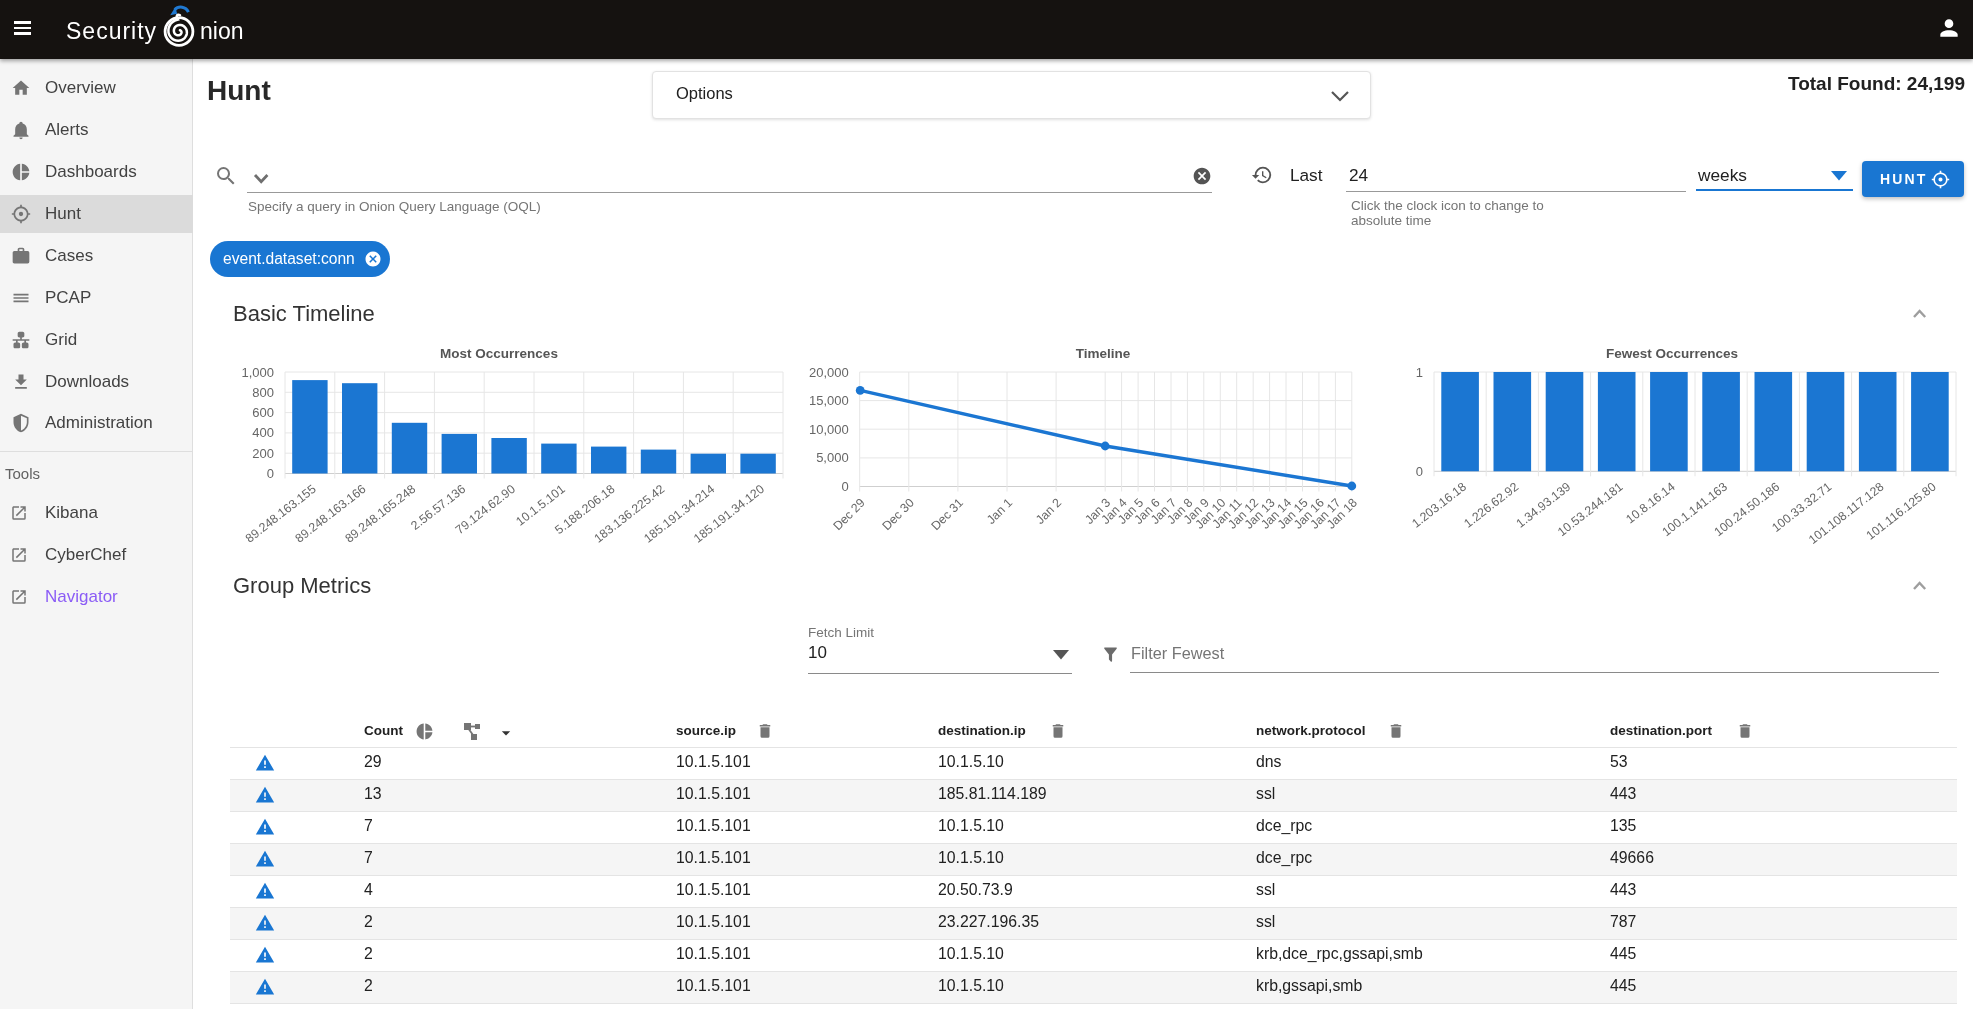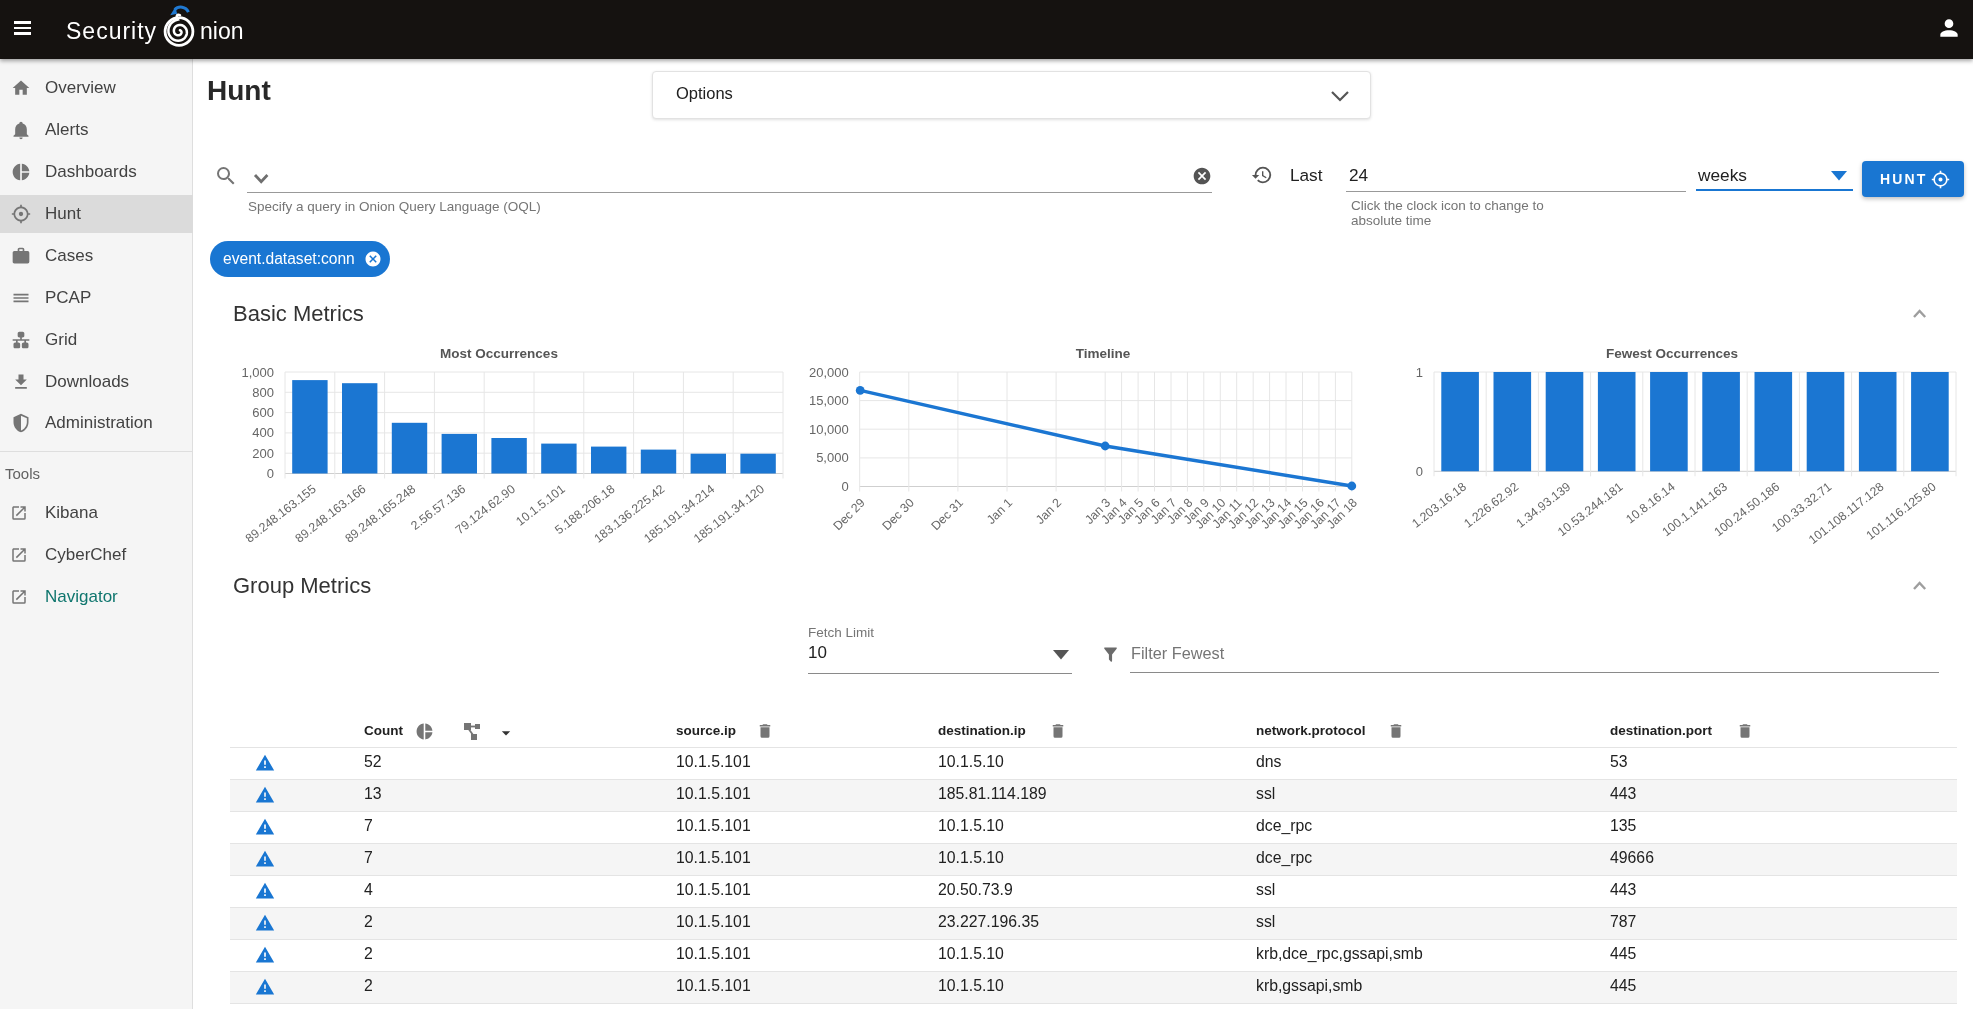--- a/index.html
+++ b/index.html
@@ -68,27 +68,28 @@
       <path d="M14,3V5H17.59L7.76,14.83L9.17,16.24L19,6.41V10H21V3M19,19H5V5H12V3H5C3.89,3 3,3.9 3,5V19A2,2 0 0,0 5,21H19A2,2 0 0,0 21,19V12H19V19Z" fill="#757575"></path>
     </svg>
 <div class="abs" style="left:45px;top:503px;font-size:17px;color:#424242">Kibana</div>
 <svg style="position:absolute;left:10px;top:546px" width="18" height="18" viewBox="0 0 24 24">
       <path d="M14,3V5H17.59L7.76,14.83L9.17,16.24L19,6.41V10H21V3M19,19H5V5H12V3H5C3.89,3 3,3.9 3,5V19A2,2 0 0,0 5,21H19A2,2 0 0,0 21,19V12H19V19Z" fill="#757575"></path>
     </svg>
 <div class="abs" style="left:45px;top:545px;font-size:17px;color:#424242">CyberChef</div>
 <svg style="position:absolute;left:10px;top:588px" width="18" height="18" viewBox="0 0 24 24">
       <path d="M14,3V5H17.59L7.76,14.83L9.17,16.24L19,6.41V10H21V3M19,19H5V5H12V3H5C3.89,3 3,3.9 3,5V19A2,2 0 0,0 5,21H19A2,2 0 0,0 21,19V12H19V19Z" fill="#757575"></path>
     </svg>
-<div class="abs" style="left:45px;top:587px;font-size:17px;color:#0f766e">Navigator</div>
+<div class="abs" style="left:45px;top:587px;font-size:17px;color:#8b5cf6">Navigator</div>
 <div class="abs" style="left:207px;top:75px;font-size:28px;font-weight:bold;color:#282828">Hunt</div>
 <div class="abs" style="left:652px;top:71px;width:719px;height:48px;background:#fff;border:1px solid #e2e2e2;border-radius:4px;box-shadow:0 1px 3px rgba(0,0,0,.12)"></div>
 <div class="abs" style="left:676px;top:84px;font-size:16.5px;color:#212121">Options</div>
 <svg style="position:absolute;left:1330px;top:88.5px" width="22" height="14" viewBox="1330 88.5 22 14">
       <polyline points="1332,91.5 1340,99.5 1348,91.5" fill="none" stroke="#555" stroke-width="2.2"></polyline>
     </svg>
+<div class="abs" style="left:1600px;top:73px;width:365px;font-size:19px;font-weight:bold;color:#212121;text-align:right">Total Found: 24,199</div>
 <svg style="position:absolute;left:214px;top:164px" width="24" height="24" viewBox="0 0 24 24">
       <path d="M9.5,3A6.5,6.5 0 0,1 16,9.5C16,11.11 15.41,12.59 14.44,13.73L14.71,14H15.5L20.5,19L19,20.5L14,15.5V14.71L13.73,14.44C12.59,15.41 11.11,16 9.5,16A6.5,6.5 0 0,1 3,9.5A6.5,6.5 0 0,1 9.5,3M9.5,5C7,5 5,7 5,9.5C5,12 7,14 9.5,14C12,14 14,12 14,9.5C14,7 12,5 9.5,5Z" fill="#757575"></path>
     </svg>
 <svg style="position:absolute;left:253px;top:171.5px" width="18.399999999999977" height="14" viewBox="253 171.5 18.399999999999977 14">
       <polyline points="255,174.5 261.2,181.2 267.4,174.5" fill="none" stroke="#6f6f6f" stroke-width="2.8"></polyline>
     </svg>
 <div class="abs" style="left:247px;top:192px;width:965px;height:1px;background:#999"></div>
 <div class="abs" style="left:248px;top:199px;font-size:13.5px;color:#757575">Specify a query in Onion Query Language (OQL)</div>
 <svg style="position:absolute;left:1192px;top:166px" width="20" height="20" viewBox="0 0 24 24">
       <path d="M12,2C17.53,2 22,6.47 22,12C22,17.53 17.53,22 12,22C6.47,22 2,17.53 2,12C2,6.47 6.47,2 12,2M15.59,7L12,10.59L8.41,7L7,8.41L10.59,12L7,15.59L8.41,17L12,13.41L15.59,17L17,15.59L13.41,12L17,8.41L15.59,7Z" fill="#545454"></path>
@@ -108,21 +109,21 @@
 <div class="abs" style="left:1862px;top:161px;width:102px;height:36px;background:#1976d2;border-radius:4px;box-shadow:0 2px 4px rgba(0,0,0,.25)"></div>
 <div class="abs" style="left:1880px;top:171px;font-size:14px;font-weight:bold;letter-spacing:2.1px;color:#fff">HUNT</div>
 <svg style="position:absolute;left:1931px;top:170px" width="19" height="19" viewBox="0 0 24 24">
       <path d="M3.05,13H1V11H3.05C3.5,6.83 6.83,3.5 11,3.05V1H13V3.05C17.17,3.5 20.5,6.83 20.95,11H23V13H20.95C20.5,17.17 17.17,20.5 13,20.95V23H11V20.95C6.83,20.5 3.5,17.17 3.05,13M12,5A7,7 0 0,0 5,12A7,7 0 0,0 12,19A7,7 0 0,0 19,12A7,7 0 0,0 12,5M12,9.4A2.6,2.6 0 0,1 14.6,12A2.6,2.6 0 0,1 12,14.6A2.6,2.6 0 0,1 9.4,12A2.6,2.6 0 0,1 12,9.4Z" fill="#fff"></path>
     </svg>
 <div class="abs" style="left:210px;top:241px;width:180px;height:36px;background:#1976d2;border-radius:18px"></div>
 <div class="abs" style="left:223px;top:250px;font-size:15.6px;color:#fff">event.dataset:conn</div>
 <svg style="position:absolute;left:364px;top:250px" width="18" height="18" viewBox="0 0 24 24">
       <path d="M12,2C17.53,2 22,6.47 22,12C22,17.53 17.53,22 12,22C6.47,22 2,17.53 2,12C2,6.47 6.47,2 12,2M15.59,7L12,10.59L8.41,7L7,8.41L10.59,12L7,15.59L8.41,17L12,13.41L15.59,17L17,15.59L13.41,12L17,8.41L15.59,7Z" fill="#fff"></path>
     </svg>
-<div class="abs" style="left:233px;top:301px;font-size:22px;color:#333">Basic Metrics</div>
+<div class="abs" style="left:233px;top:301px;font-size:22px;color:#333">Basic Timeline</div>
 <svg style="position:absolute;left:1911.5px;top:307.5px" width="17.200000000000045" height="14" viewBox="1911.5 307.5 17.200000000000045 14">
       <polyline points="1913.5,316.5 1919.1,310.5 1924.7,316.5" fill="none" stroke="#9e9e9e" stroke-width="2.4"></polyline>
     </svg>
 <svg style="position:absolute;left:196px;top:343px" width="600" height="215" font-family="Liberation Sans, sans-serif">
 <text x="303" y="15" font-size="13.5" font-weight="bold" fill="#555" text-anchor="middle">Most Occurrences</text>
 <line x1="89.0" y1="130.5" x2="587.0" y2="130.5" stroke="#cfcfcf" stroke-width="1"></line>
 <text x="78.0" y="135.0" font-size="13" fill="#666" text-anchor="end">0</text>
 <line x1="89.0" y1="110.2" x2="587.0" y2="110.2" stroke="#e6e6e6" stroke-width="1"></line>
 <text x="78.0" y="114.7" font-size="13" fill="#666" text-anchor="end">200</text>
 <line x1="89.0" y1="89.9" x2="587.0" y2="89.9" stroke="#e6e6e6" stroke-width="1"></line>
@@ -305,21 +306,21 @@
 <svg style="position:absolute;left:1387px;top:722px" width="18" height="18" viewBox="0 0 24 24">
       <path d="M19,4H15.5L14.5,3H9.5L8.5,4H5V6H19M6,19A2,2 0 0,0 8,21H16A2,2 0 0,0 18,19V7H6V19Z" fill="#757575"></path>
     </svg>
 <svg style="position:absolute;left:1736px;top:722px" width="18" height="18" viewBox="0 0 24 24">
       <path d="M19,4H15.5L14.5,3H9.5L8.5,4H5V6H19M6,19A2,2 0 0,0 8,21H16A2,2 0 0,0 18,19V7H6V19Z" fill="#757575"></path>
     </svg>
 <div class="abs" style="left:230px;top:747px;width:1727px;height:1px;background:#e4e4e4"></div>
 <svg style="position:absolute;left:255px;top:753px" width="20" height="20" viewBox="0 0 24 24">
       <path d="M13,14H11V9H13M13,18H11V16H13M1,21H23L12,2L1,21Z" fill="#1976d2"></path>
     </svg>
-<div class="abs" style="left:364px;top:753px;font-size:15.8px;color:#212121">52</div>
+<div class="abs" style="left:364px;top:753px;font-size:15.8px;color:#212121">29</div>
 <div class="abs" style="left:676px;top:753px;font-size:15.8px;color:#212121">10.1.5.101</div>
 <div class="abs" style="left:938px;top:753px;font-size:15.8px;color:#212121">10.1.5.10</div>
 <div class="abs" style="left:1256px;top:753px;font-size:15.8px;color:#212121">dns</div>
 <div class="abs" style="left:1610px;top:753px;font-size:15.8px;color:#212121">53</div>
 <div class="abs" style="left:230px;top:779px;width:1727px;height:32px;background:#f5f5f5"></div>
 <div class="abs" style="left:230px;top:779px;width:1727px;height:1px;background:#e4e4e4"></div>
 <svg style="position:absolute;left:255px;top:785px" width="20" height="20" viewBox="0 0 24 24">
       <path d="M13,14H11V9H13M13,18H11V16H13M1,21H23L12,2L1,21Z" fill="#1976d2"></path>
     </svg>
 <div class="abs" style="left:364px;top:785px;font-size:15.8px;color:#212121">13</div>

